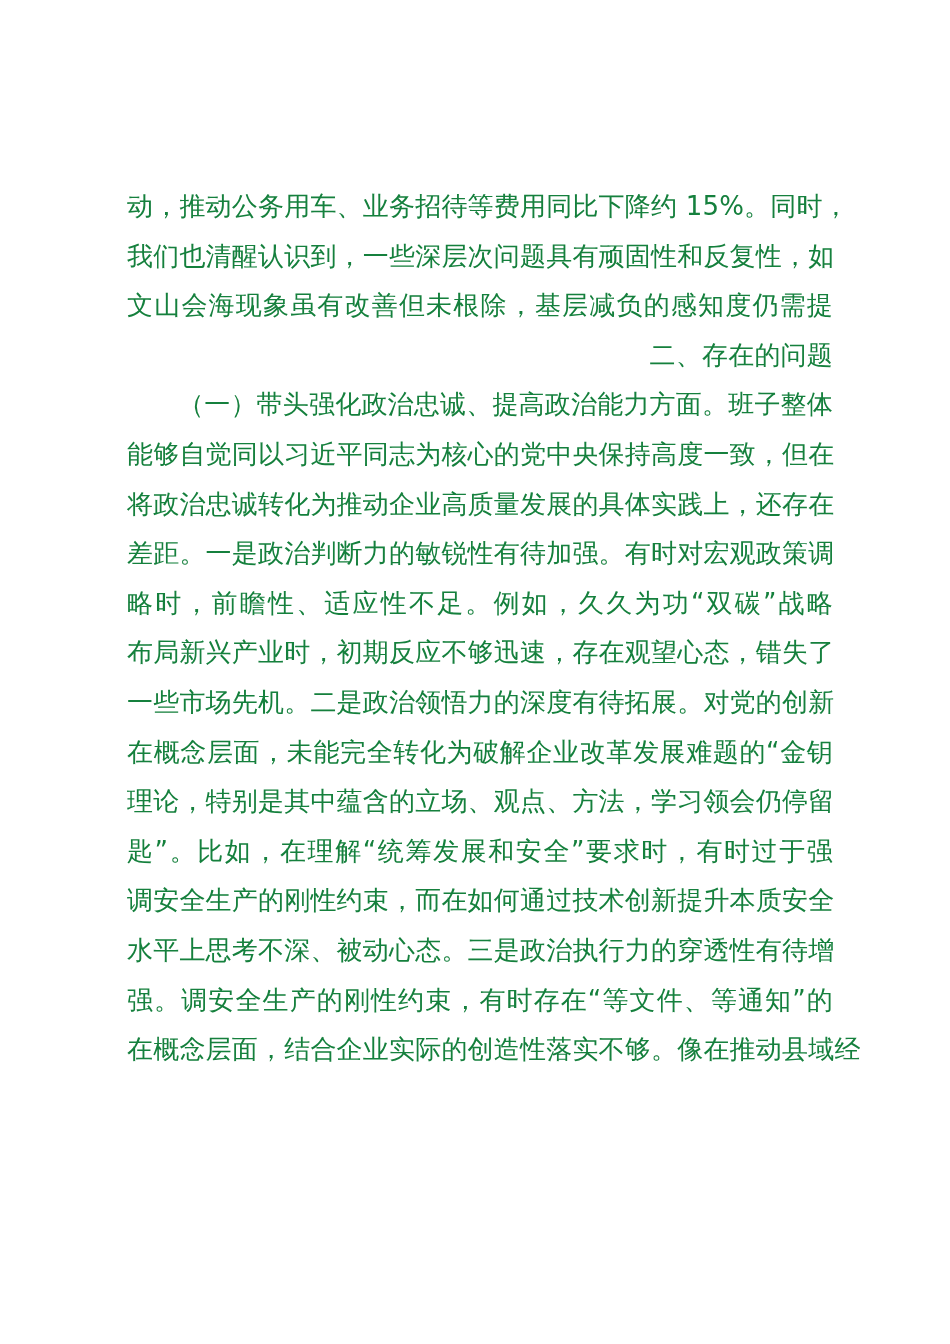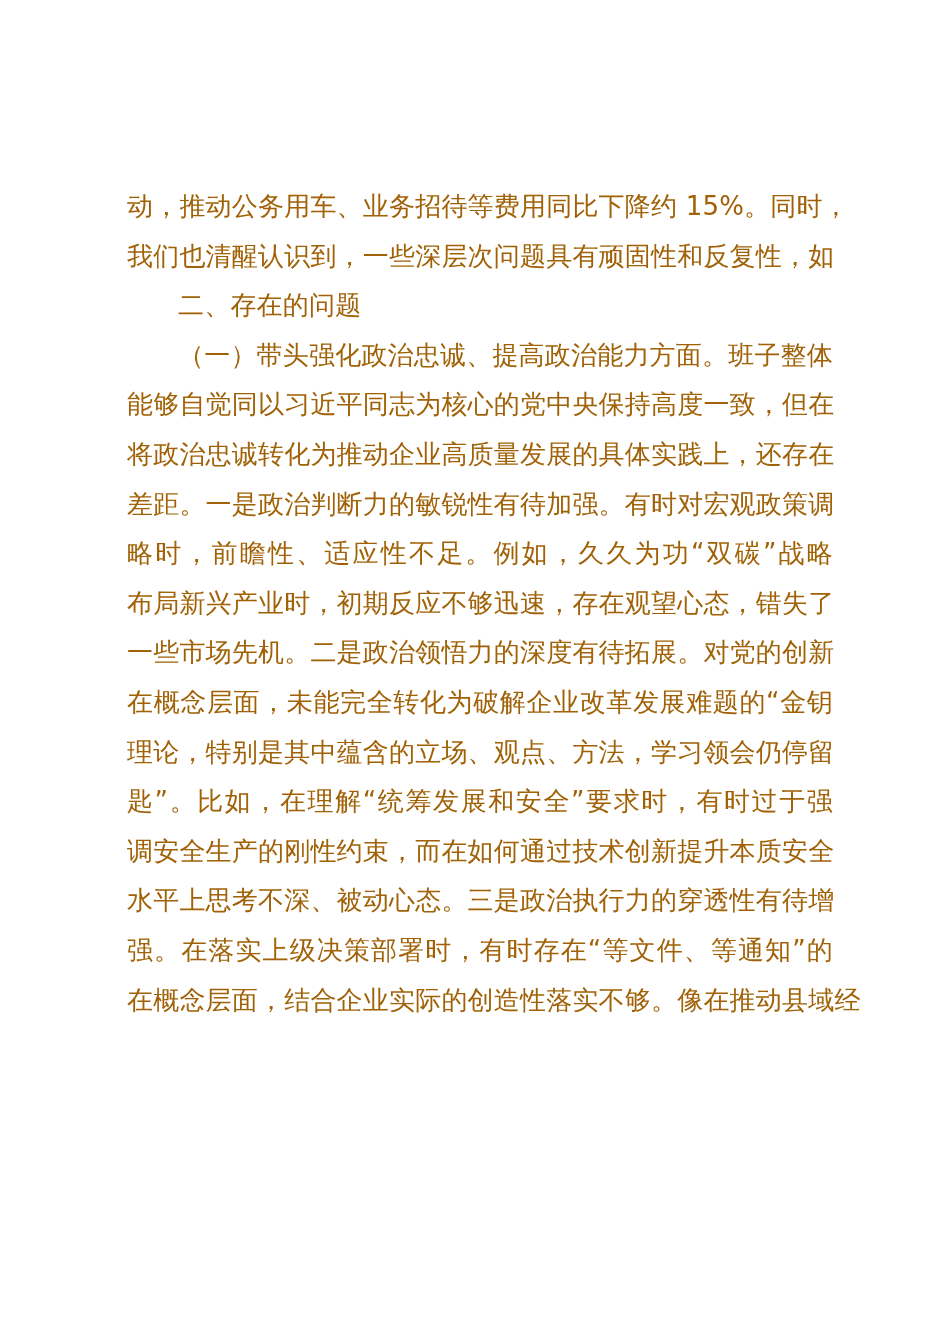--- a/index.html
+++ b/index.html
@@ -25,51 +25,53 @@
     left: 127px;
     top: 182px;
     width: 706px;
   }
   .line {
     display: block;
     height: 49.6px;
     line-height: 49.6px;
     font-family: "DejaVu Sans", "Liberation Sans", sans-serif;
     font-size: 26px;
-    color: #a16207;
+    color: #15803d;
     white-space: nowrap;
     letter-spacing: 0.2px;
   }
   .line.justify {
     text-align: justify;
     text-align-last: justify;
   }
   .line.indent {
     padding-left: 51px;
+    text-align: right;
   }
   .line.indent.justify {
     width: 655px;
   }
 </style>
 </head>
 <body>
 
 <div class="page">
   <div class="content">
     <span class="line justify">动，推动公务用车、业务招待等费用同比下降约 15%。同时，</span>
     <span class="line justify">我们也清醒认识到，一些深层次问题具有顽固性和反复性，如</span>
+    <span class="line justify">文山会海现象虽有改善但未根除，基层减负的感知度仍需提</span>
     <span class="line indent">二、存在的问题</span>
     <span class="line indent justify">（一）带头强化政治忠诚、提高政治能力方面。班子整体</span>
     <span class="line justify">能够自觉同以习近平同志为核心的党中央保持高度一致，但在</span>
     <span class="line justify">将政治忠诚转化为推动企业高质量发展的具体实践上，还存在</span>
     <span class="line justify">差距。一是政治判断力的敏锐性有待加强。有时对宏观政策调</span>
     <span class="line justify">略时，前瞻性、适应性不足。例如，久久为功“双碳”战略</span>
     <span class="line justify">布局新兴产业时，初期反应不够迅速，存在观望心态，错失了</span>
     <span class="line justify">一些市场先机。二是政治领悟力的深度有待拓展。对党的创新</span>
     <span class="line justify">在概念层面，未能完全转化为破解企业改革发展难题的“金钥</span>
     <span class="line justify">理论，特别是其中蕴含的立场、观点、方法，学习领会仍停留</span>
     <span class="line justify">匙”。比如，在理解“统筹发展和安全”要求时，有时过于强</span>
     <span class="line justify">调安全生产的刚性约束，而在如何通过技术创新提升本质安全</span>
     <span class="line justify">水平上思考不深、被动心态。三是政治执行力的穿透性有待增</span>
-    <span class="line justify">强。在落实上级决策部署时，有时存在“等文件、等通知”的</span>
+    <span class="line justify">强。调安全生产的刚性约束，有时存在“等文件、等通知”的</span>
     <span class="line justify">在概念层面，结合企业实际的创造性落实不够。像在推动县域经</span>
   </div>
 </div>
 
 </body></html>

